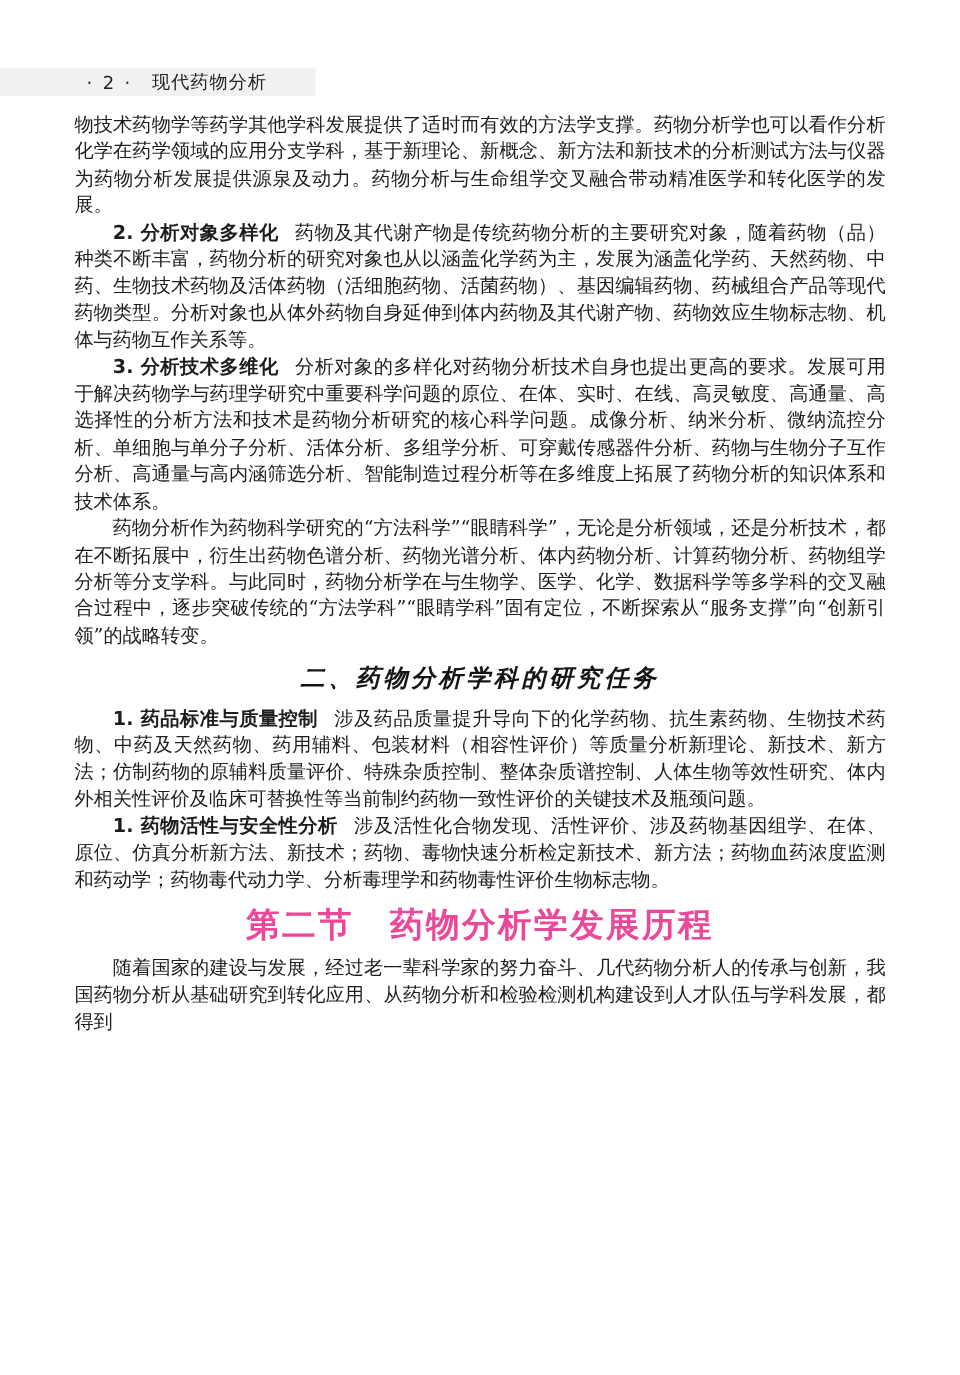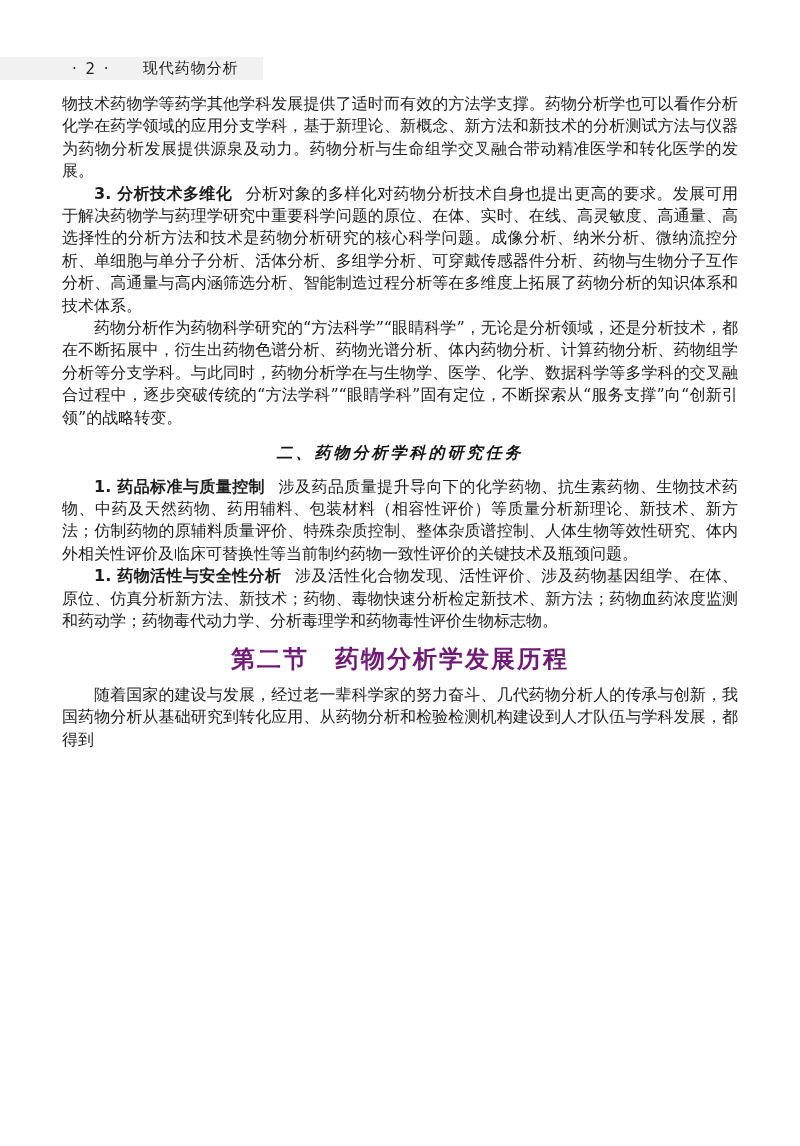--- a/index.html
+++ b/index.html
@@ -15,69 +15,70 @@
     position: absolute;
     top: 57px; left: 0;
     width: 263px; height: 23px;
     background: #f1f1f1;
     display: flex; align-items: center;
     font-family: "DejaVu Sans", "Liberation Sans", sans-serif;
     font-size: 15px;
     color: #222222;
   }
   .pagenum { margin-left: 72px; letter-spacing: 2px; white-space: nowrap; }
-  .booktitle { margin-left: 32px; letter-spacing: 1px; white-space: nowrap; }
+  .booktitle { margin-left: 16px; letter-spacing: 1px; white-space: nowrap; }
   .body-text {
     position: absolute;
     top: 93px; left: 62px;
     width: 676px;
     font-size: 16px;
     line-height: 22.4px;
     text-align: justify;
     text-justify: inter-character;
   }
   .para { margin: 0; text-indent: 2em; }
   .para.noindent { text-indent: 0; }
   .runin {
     font-family: "DejaVu Sans", "Liberation Sans", sans-serif;
     font-weight: bold;
     margin-right: 0.85em;
   }
   .kai-heading {
     font-family: "DejaVu Serif", "Liberation Serif", serif;
     font-style: italic;
     font-weight: bold;
-    font-size: 16px;
+    font-size: 20px;
     text-align: center;
     letter-spacing: 3px;
     margin: 13px 0 11px 0;
     color: #151515;
   }
   .section-heading {
     font-family: "DejaVu Sans", "Liberation Sans", sans-serif;
     font-weight: bold;
-    font-size: 24px;
+    font-size: 28px;
     text-align: center;
     letter-spacing: 2px;
     margin: 16px 0 13px 0;
-    color: #701a75;
+    color: #ec4899;
   }
 </style>
 </head>
 <body>
 
 <div class="running-head">
   <span class="pagenum">· 2 ·</span>
   <span class="booktitle">现代药物分析</span>
 </div>
 
 <div class="body-text">
 
   <p class="para noindent">物技术药物学等药学其他学科发展提供了适时而有效的方法学支撑。药物分析学也可以看作分析化学在药学领域的应用分支学科，基于新理论、新概念、新方法和新技术的分析测试方法与仪器为药物分析发展提供源泉及动力。药物分析与生命组学交叉融合带动精准医学和转化医学的发展。</p>
 
+  <p class="para"><span class="runin">2. 分析对象多样化</span><span>药物及其代谢产物是传统药物分析的主要研究对象，随着药物（品）种类不断丰富，药物分析的研究对象也从以涵盖化学药为主，发展为涵盖化学药、天然药物、中药、生物技术药物及活体药物（活细胞药物、活菌药物）、基因编辑药物、药械组合产品等现代药物类型。分析对象也从体外药物自身延伸到体内药物及其代谢产物、药物效应生物标志物、机体与药物互作关系等。</span></p>
 
   <p class="para"><span class="runin">3. 分析技术多维化</span><span>分析对象的多样化对药物分析技术自身也提出更高的要求。发展可用于解决药物学与药理学研究中重要科学问题的原位、在体、实时、在线、高灵敏度、高通量、高选择性的分析方法和技术是药物分析研究的核心科学问题。成像分析、纳米分析、微纳流控分析、单细胞与单分子分析、活体分析、多组学分析、可穿戴传感器件分析、药物与生物分子互作分析、高通量与高内涵筛选分析、智能制造过程分析等在多维度上拓展了药物分析的知识体系和技术体系。</span></p>
 
 
   <p class="para">药物分析作为药物科学研究的“方法科学”“眼睛科学”，无论是分析领域，还是分析技术，都在不断拓展中，衍生出药物色谱分析、药物光谱分析、体内药物分析、计算药物分析、药物组学分析等分支学科。与此同时，药物分析学在与生物学、医学、化学、数据科学等多学科的交叉融合过程中，逐步突破传统的“方法学科”“眼睛学科”固有定位，不断探索从“服务支撑”向“创新引领”的战略转变。</p>
 
   <h3 class="kai-heading">二、药物分析学科的研究任务</h3>
 
 
   <p class="para"><span class="runin">1. 药品标准与质量控制</span><span>涉及药品质量提升导向下的化学药物、抗生素药物、生物技术药物、中药及天然药物、药用辅料、包装材料（相容性评价）等质量分析新理论、新技术、新方法；仿制药物的原辅料质量评价、特殊杂质控制、整体杂质谱控制、人体生物等效性研究、体内外相关性评价及临床可替换性等当前制约药物一致性评价的关键技术及瓶颈问题。</span></p>

